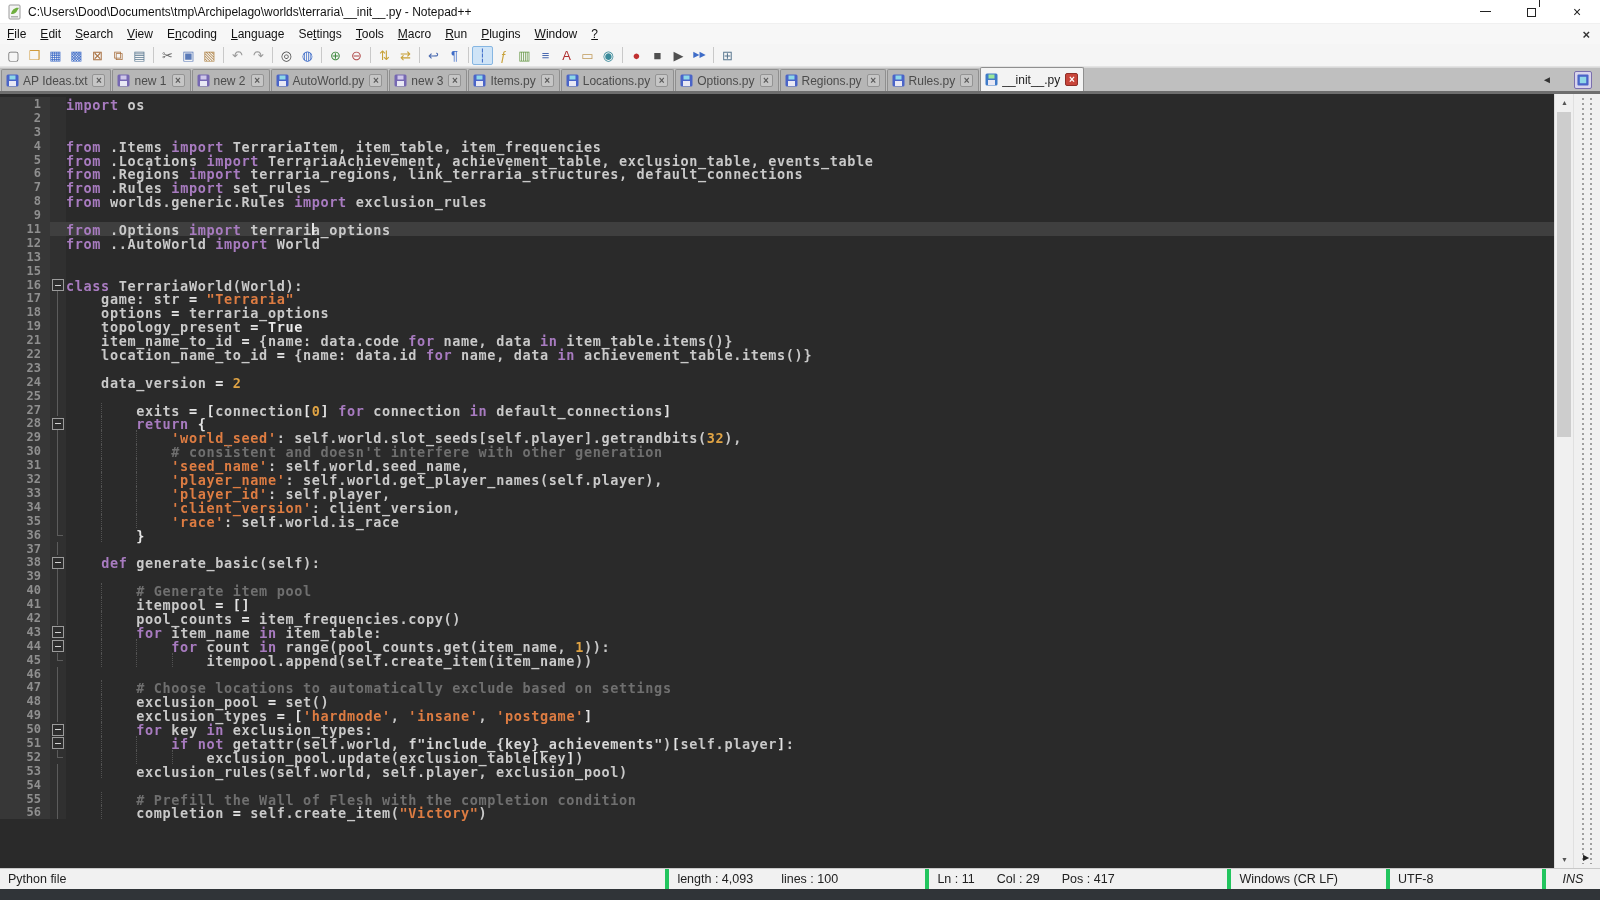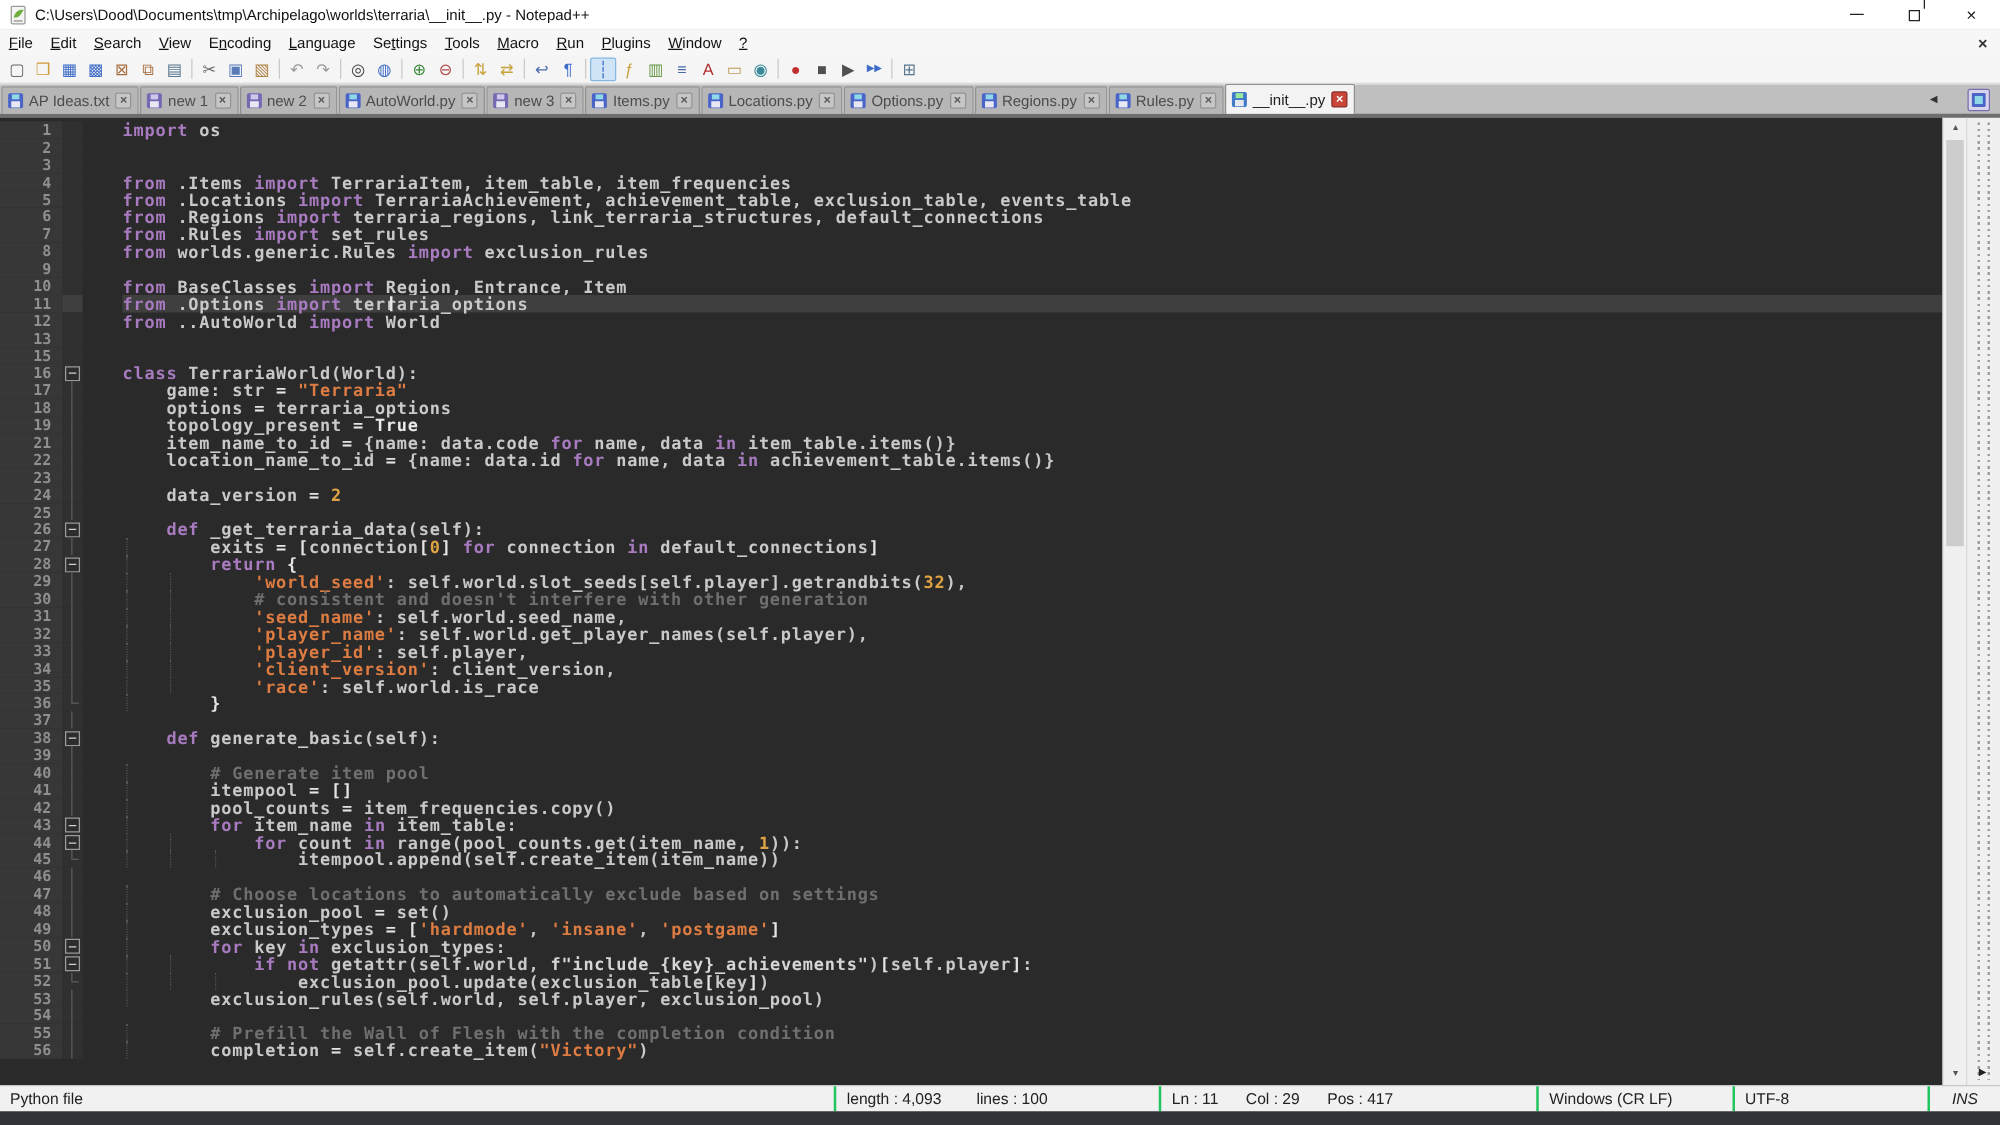--- a/index.html
+++ b/index.html
@@ -39,21 +39,21 @@
   .tab.active .tclose { background:var(--close_active_bg); border-color:#8f2f28; color:#fff; }
   .tab-scroll { position:absolute; right:48px; top:6px; font-size:10px; color:#333; }
   .tab-list-btn { position:absolute; right:8px; top:3px; display:inline-flex; border:1px solid #7a6fae; padding:2px; background:#d8d4ec; border-radius:2px;}
 
   
   .editor { flex:1 1 auto; display:flex; background:var(--editor_bg); overflow:hidden; position:relative; }
   .code { flex:1 1 auto; overflow:hidden; padding-top:3px; font-family:"DejaVu Sans Mono", monospace; font-weight:bold; font-size:13.5px; letter-spacing:0.65px; }
   .line { display:flex; height:13.9px; position:relative; white-space:pre; }
   .lnum { flex:0 0 50px; background:var(--editor_gutter_bg); color:var(--editor_line_num); text-align:right; padding-right:9px; font-size:12px; letter-spacing:0; }
   .fold { flex:0 0 16px; background:#303030; position:relative; }
-  .ltext { flex:1 1 auto; color:var(--code_text);margin-left:32px; }
+  .ltext { flex:1 1 auto; color:var(--code_text); }
   .line.current .fold, .line.current .ltext { background:var(--current_line_bg); }
   .fold.v:before { content:""; position:absolute; left:7px; top:0; bottom:0; width:1px; background:#5c5c5c; }
   .fold.end:before { content:""; position:absolute; left:7px; top:0; height:7px; width:1px; background:#5c5c5c; }
   .fold.end:after { content:""; position:absolute; left:7px; top:7px; width:6px; height:1px; background:#5c5c5c; }
   .fold.box:before { content:""; position:absolute; left:2px; top:1.5px; width:10px; height:10px; border:1px solid #9b9b9b; background:#2d2d2d; }
   .fold.box:after { content:""; position:absolute; left:5px; top:7px; width:6px; height:1px; background:#d2d2d2; }
   .tk-kw { color:var(--code_keyword); }
   .tk-s  { color:var(--code_string); }
   .tk-n  { color:var(--code_number); }
   .tk-c  { color:var(--code_comment); }
@@ -69,21 +69,21 @@
   .sarrow.down { bottom:0; }
   .sthumb { position:absolute; left:2px; right:2px; top:18px; height:42%; background:#cdcdcd; }
   .splitter { flex:0 0 27px; background:#f0f0f0; position:relative; border-left:1px solid #e0e0e0; }
   .splitter:before { content:""; position:absolute; top:4px; bottom:4px; left:8px; width:2px; background-image:repeating-linear-gradient(to bottom,#9f9f9f 0 2px, transparent 2px 5px); }
   .splitter:after { content:""; position:absolute; top:4px; bottom:4px; left:16px; width:2px; background-image:repeating-linear-gradient(to bottom,#9f9f9f 0 2px, transparent 2px 5px); }
   .spl-arrow { position:absolute; bottom:6px; left:9px; font-size:8px; color:#222; z-index:2; }
 
   
   .statusbar { flex:0 0 21px; background:var(--status_bg); border-top:1px solid #c8c8c8; display:flex; align-items:center; font-size:12.5px; color:#222;gap:40px; }
   .st { height:100%; display:flex; align-items:center; padding:0 8px; white-space:nowrap; }
-  .st.sect { border-left:2px solid #22c55e; }
+  .st.sect { border-left:4px solid #22c55e; }
   .st.doctype { flex:1 1 auto; }
   .w220{ flex:0 0 220px; gap:28px; } .w262{ flex:0 0 262px; gap:22px; } .w112{ flex:0 0 112px; } .w116{ flex:0 0 116px; } .w58{ flex:0 0 58px; justify-content:center;font-style:italic; }
   .bottomstrip { flex:0 0 11px; background:#303438; }
 </style>
 </head>
 <body>
 
 <div class="window">
 
   <div class="titlebar">
@@ -302,35 +302,33 @@
     <div class="code">
         <div class="line"><span class="lnum">1</span><span class="fold"></span><span class="ltext"><span class="tk-kw">import</span><span class="tk-t"> os</span></span></div>
         <div class="line"><span class="lnum">2</span><span class="fold"></span><span class="ltext"></span></div>
         <div class="line"><span class="lnum">3</span><span class="fold"></span><span class="ltext"></span></div>
         <div class="line"><span class="lnum">4</span><span class="fold"></span><span class="ltext"><span class="tk-kw">from</span><span class="tk-t"> .Items </span><span class="tk-kw">import</span><span class="tk-t"> TerrariaItem, item_table, item_frequencies</span></span></div>
         <div class="line"><span class="lnum">5</span><span class="fold"></span><span class="ltext"><span class="tk-kw">from</span><span class="tk-t"> .Locations </span><span class="tk-kw">import</span><span class="tk-t"> TerrariaAchievement, achievement_table, exclusion_table, events_table</span></span></div>
         <div class="line"><span class="lnum">6</span><span class="fold"></span><span class="ltext"><span class="tk-kw">from</span><span class="tk-t"> .Regions </span><span class="tk-kw">import</span><span class="tk-t"> terraria_regions, link_terraria_structures, default_connections</span></span></div>
         <div class="line"><span class="lnum">7</span><span class="fold"></span><span class="ltext"><span class="tk-kw">from</span><span class="tk-t"> .Rules </span><span class="tk-kw">import</span><span class="tk-t"> set_rules</span></span></div>
         <div class="line"><span class="lnum">8</span><span class="fold"></span><span class="ltext"><span class="tk-kw">from</span><span class="tk-t"> worlds.generic.Rules </span><span class="tk-kw">import</span><span class="tk-t"> exclusion_rules</span></span></div>
         <div class="line"><span class="lnum">9</span><span class="fold"></span><span class="ltext"></span></div>
-        <div class="line"><span class="lnum">10</span><span class="fold"></span><span class="ltext"><span class="tk-kw">from</span><span class="tk-t"> BaseClasses </span><span class="tk-kw">import</span><span class="tk-t"> Region, Entrance, Item</span></span></div>
         <div class="line current"><span class="lnum">11</span><span class="fold"></span><span class="ltext"><span class="tk-kw">from</span><span class="tk-t"> .Options </span><span class="tk-kw">import</span><span class="tk-t"> terraria_options</span></span><span class="caret" style="left: 312.4px;"></span></div>
         <div class="line"><span class="lnum">12</span><span class="fold"></span><span class="ltext"><span class="tk-kw">from</span><span class="tk-t"> ..AutoWorld </span><span class="tk-kw">import</span><span class="tk-t"> World</span></span></div>
         <div class="line"><span class="lnum">13</span><span class="fold"></span><span class="ltext"></span></div>
         <div class="line"><span class="lnum">15</span><span class="fold"></span><span class="ltext"></span></div>
         <div class="line"><span class="lnum">16</span><span class="fold box"></span><span class="ltext"><span class="tk-kw">class</span><span class="tk-t"> TerrariaWorld(World):</span></span></div>
         <div class="line"><span class="lnum">17</span><span class="fold v"></span><span class="ltext"><span class="tk-t">    game: str </span><span class="tk-o">=</span><span class="tk-t"> </span><span class="tk-s">"Terraria"</span></span></div>
         <div class="line"><span class="lnum">18</span><span class="fold v"></span><span class="ltext"><span class="tk-t">    options </span><span class="tk-o">=</span><span class="tk-t"> terraria_options</span></span></div>
         <div class="line"><span class="lnum">19</span><span class="fold v"></span><span class="ltext"><span class="tk-t">    topology_present </span><span class="tk-o">=</span><span class="tk-t"> </span><span class="tk-b">True</span></span></div>
         <div class="line"><span class="lnum">21</span><span class="fold v"></span><span class="ltext"><span class="tk-t">    item_name_to_id </span><span class="tk-o">=</span><span class="tk-t"> {name: data.code </span><span class="tk-kw">for</span><span class="tk-t"> name, data </span><span class="tk-kw">in</span><span class="tk-t"> item_table.items()}</span></span></div>
         <div class="line"><span class="lnum">22</span><span class="fold v"></span><span class="ltext"><span class="tk-t">    location_name_to_id </span><span class="tk-o">=</span><span class="tk-t"> {name: data.id </span><span class="tk-kw">for</span><span class="tk-t"> name, data </span><span class="tk-kw">in</span><span class="tk-t"> achievement_table.items()}</span></span></div>
         <div class="line"><span class="lnum">23</span><span class="fold v"></span><span class="ltext"></span></div>
         <div class="line"><span class="lnum">24</span><span class="fold v"></span><span class="ltext"><span class="tk-t">    data_version </span><span class="tk-o">=</span><span class="tk-t"> </span><span class="tk-n">2</span></span></div>
         <div class="line"><span class="lnum">25</span><span class="fold v"></span><span class="ltext"></span></div>
-        <div class="line"><span class="lnum">26</span><span class="fold box"></span><span class="ltext"><span class="tk-t">    </span><span class="tk-kw">def</span><span class="tk-t"> _get_terraria_data(self):</span></span></div>
         <div class="line"><span class="lnum">27</span><span class="fold v"></span><span class="ltext"><span class="tk-t">        exits </span><span class="tk-o">=</span><span class="tk-t"> </span><span class="tk-o">[</span><span class="tk-t">connection</span><span class="tk-o">[</span><span class="tk-n">0</span><span class="tk-o">]</span><span class="tk-t"> </span><span class="tk-kw">for</span><span class="tk-t"> connection </span><span class="tk-kw">in</span><span class="tk-t"> default_connections</span><span class="tk-o">]</span></span><span class="guide" style="left: 101.2px;"></span></div>
         <div class="line"><span class="lnum">28</span><span class="fold box"></span><span class="ltext"><span class="tk-t">        </span><span class="tk-kw">return</span><span class="tk-t"> </span><span class="tk-o">{</span></span><span class="guide" style="left: 101.2px;"></span></div>
         <div class="line"><span class="lnum">29</span><span class="fold v"></span><span class="ltext"><span class="tk-t">            </span><span class="tk-s">'world_seed'</span><span class="tk-t">: self.world.slot_seeds[self.player].getrandbits(</span><span class="tk-n">32</span><span class="tk-t">),</span></span><span class="guide" style="left: 101.2px;"></span><span class="guide" style="left: 136.4px;"></span></div>
         <div class="line"><span class="lnum">30</span><span class="fold v"></span><span class="ltext"><span class="tk-c">            # consistent and doesn't interfere with other generation</span></span><span class="guide" style="left: 101.2px;"></span><span class="guide" style="left: 136.4px;"></span></div>
         <div class="line"><span class="lnum">31</span><span class="fold v"></span><span class="ltext"><span class="tk-t">            </span><span class="tk-s">'seed_name'</span><span class="tk-t">: self.world.seed_name,</span></span><span class="guide" style="left: 101.2px;"></span><span class="guide" style="left: 136.4px;"></span></div>
         <div class="line"><span class="lnum">32</span><span class="fold v"></span><span class="ltext"><span class="tk-t">            </span><span class="tk-s">'player_name'</span><span class="tk-t">: self.world.get_player_names(self.player),</span></span><span class="guide" style="left: 101.2px;"></span><span class="guide" style="left: 136.4px;"></span></div>
         <div class="line"><span class="lnum">33</span><span class="fold v"></span><span class="ltext"><span class="tk-t">            </span><span class="tk-s">'player_id'</span><span class="tk-t">: self.player,</span></span><span class="guide" style="left: 101.2px;"></span><span class="guide" style="left: 136.4px;"></span></div>
         <div class="line"><span class="lnum">34</span><span class="fold v"></span><span class="ltext"><span class="tk-t">            </span><span class="tk-s">'client_version'</span><span class="tk-t">: client_version,</span></span><span class="guide" style="left: 101.2px;"></span><span class="guide" style="left: 136.4px;"></span></div>
         <div class="line"><span class="lnum">35</span><span class="fold v"></span><span class="ltext"><span class="tk-t">            </span><span class="tk-s">'race'</span><span class="tk-t">: self.world.is_race</span></span><span class="guide" style="left: 101.2px;"></span><span class="guide" style="left: 136.4px;"></span></div>
         <div class="line"><span class="lnum">36</span><span class="fold end"></span><span class="ltext"><span class="tk-t">        </span><span class="tk-o">}</span></span><span class="guide" style="left: 101.2px;"></span></div>

